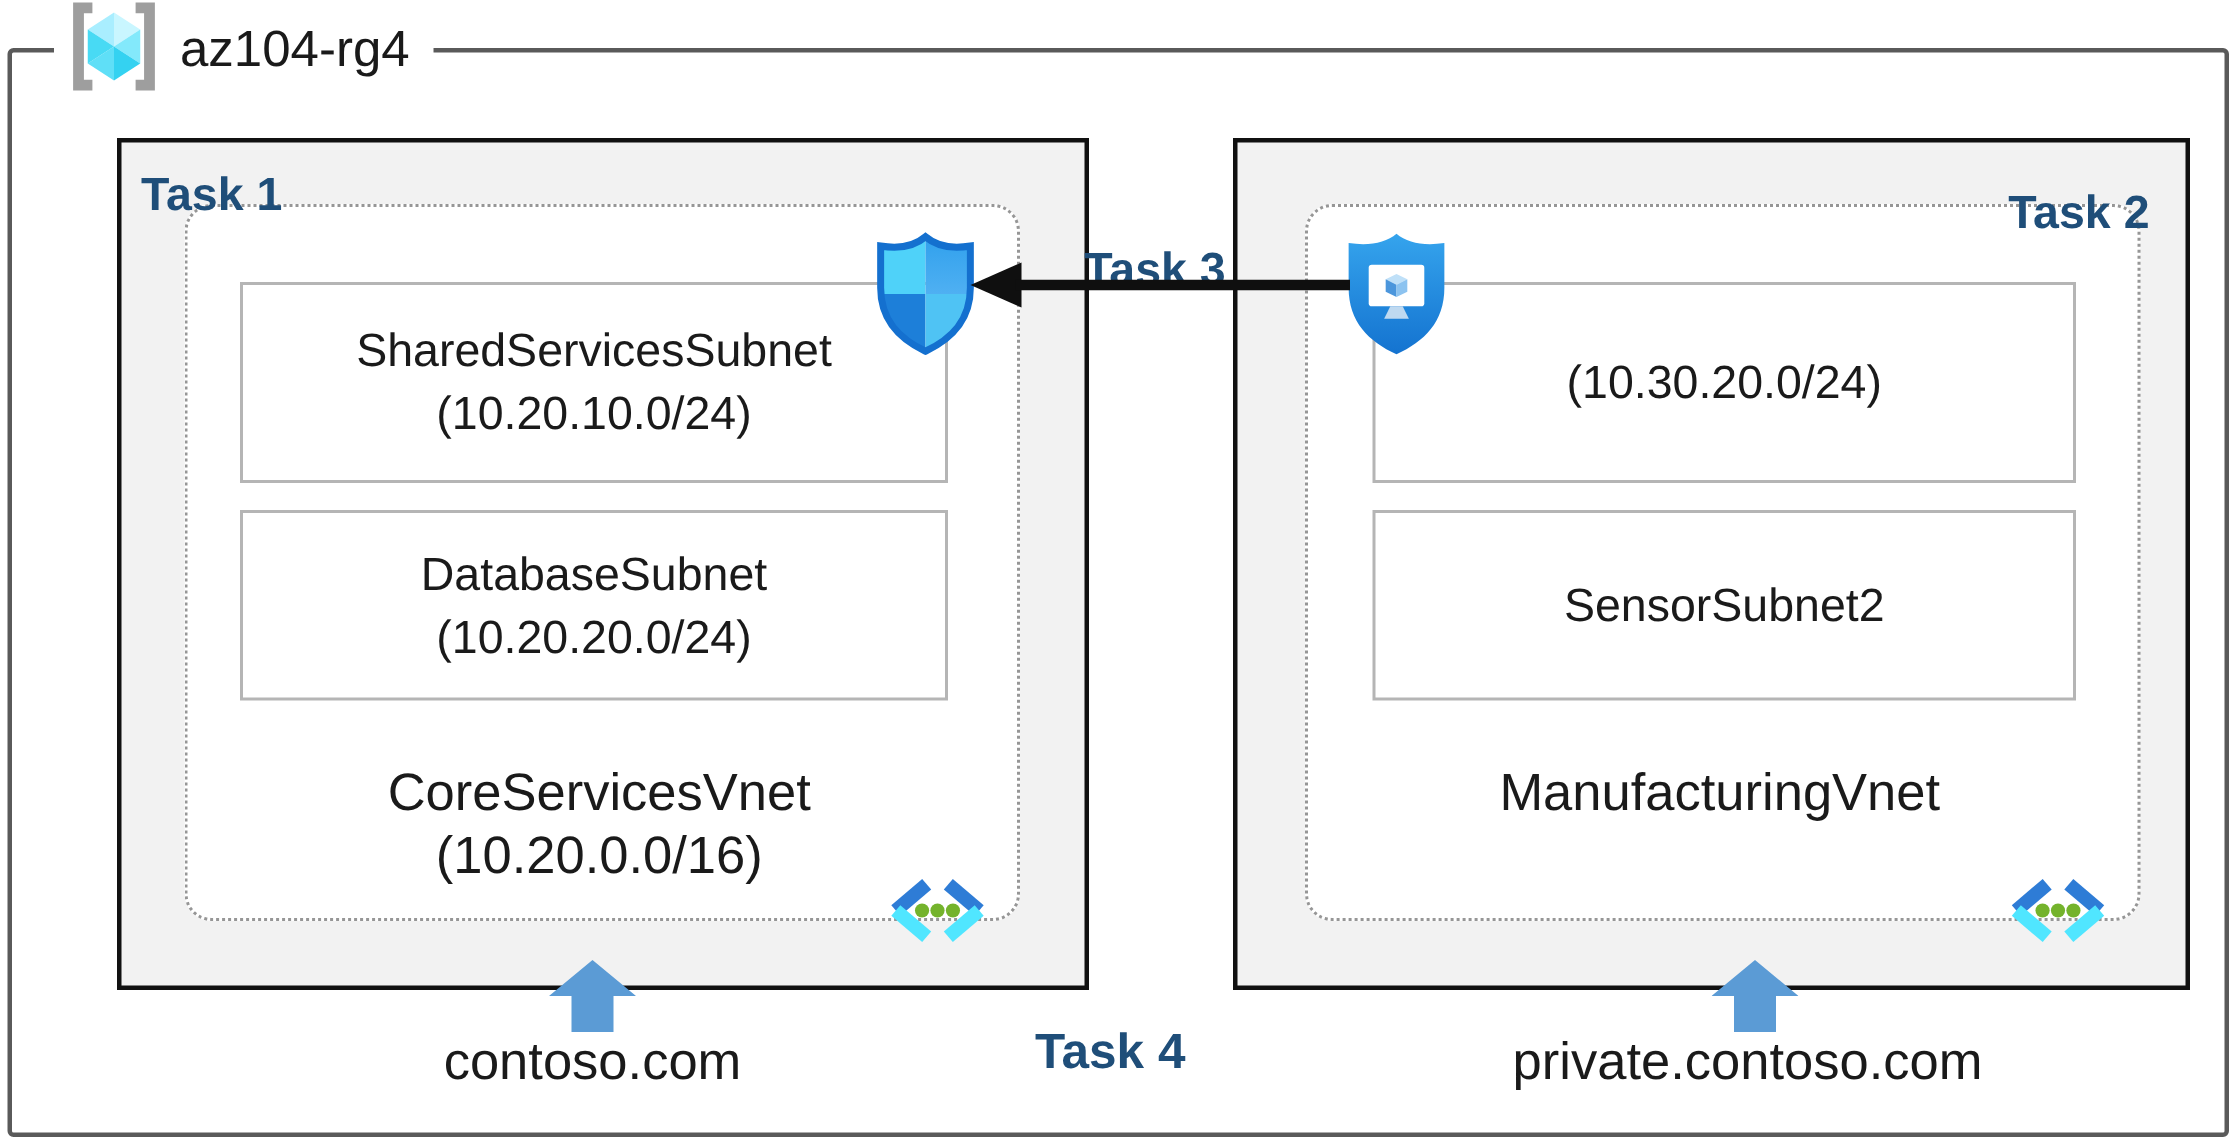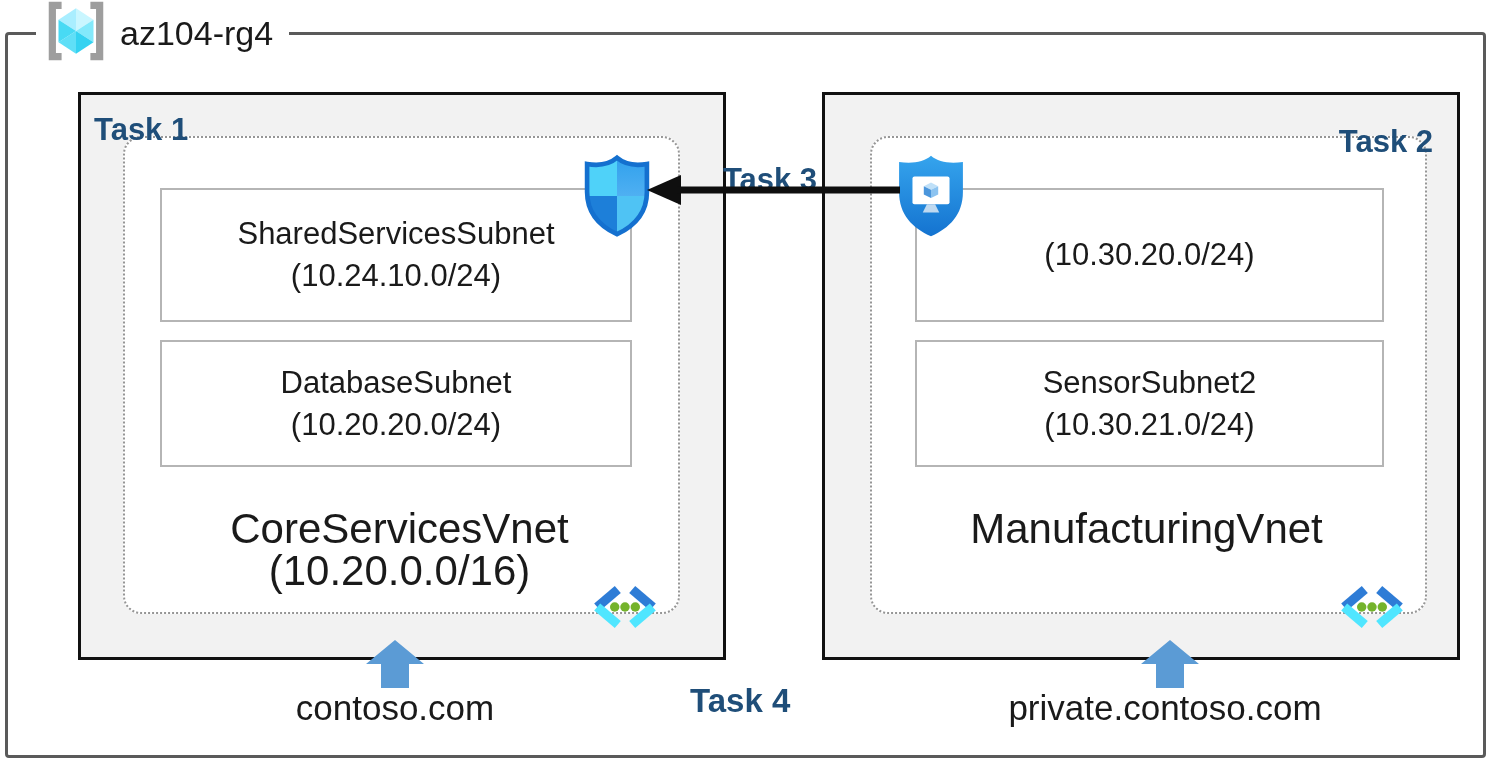--- a/index.html
+++ b/index.html
@@ -42,21 +42,21 @@
     display:flex;flex-direction:column;align-items:center;justify-content:center;
     text-align:center;font-size:31px;line-height:42px;color:#1a1a1a;
   }
   .sb-l1{left:160px;top:188px;width:468px;height:130px;}
   .sb-l2{left:160px;top:340px;width:468px;height:123px;}
   .sb-r1{left:915px;top:188px;width:465px;height:130px;}
   .sb-r2{left:915px;top:340px;width:465px;height:123px;}
 
   
   .vnet-label{
-    text-align:center;font-size:42px;line-height:42px;color:#1a1a1a;z-index:2;
+    text-align:center;font-size:35px;line-height:42px;color:#1a1a1a;z-index:2;
   }
   .vnet-label.left {left:123px;top:508px;width:553px;}
   .vnet-label.right{left:870px;top:508px;width:553px;}
 
   .icon{z-index:7;}
   .task3-label{left:698px;top:142px;width:144px;text-align:center;
     font-size:31px;font-weight:bold;color:#1f4e79;z-index:6;margin-top:20px;}
   .task4-label{left:690px;top:682px;width:156px;
     font-size:33px;font-weight:bold;color:#1f4e79;}
   .dns-label{font-size:35px;color:#1a1a1a;text-align:center;}
@@ -83,41 +83,40 @@
   </span>
   <span class="rg-title">az104-rg4</span>
 </div>
 
 <div class="abs task-box left"></div>
 <div class="abs task-label" style="left:94px;top:112px;">Task 1</div>
 <div class="abs vnet-dashed left"></div>
 
 <div class="abs subnet-box sb-l1">
   <div>SharedServicesSubnet</div>
-  <div>(10.24.10.0/24)</div>
+  <div>(10.20.10.0/24)</div>
 </div>
 <div class="abs subnet-box sb-l2">
   <div>DatabaseSubnet</div>
   <div>(10.20.20.0/24)</div>
 </div>
 <div class="abs vnet-label left">
   <div>CoreServicesVnet</div>
   <div>(10.20.0.0/16)</div>
 </div>
 
 <div class="abs task-box right"></div>
 <div class="abs task-label" style="left:1293px;top:96px;width:140px;text-align:right;margin-top:28px;">Task 2</div>
 <div class="abs vnet-dashed right"></div>
 
 <div class="abs subnet-box sb-r1">
   <div>(10.30.20.0/24)</div>
 </div>
 <div class="abs subnet-box sb-r2">
   <div>SensorSubnet2</div>
-  <div>(10.30.21.0/24)</div>
 </div>
 <div class="abs vnet-label right">
   <div>ManufacturingVnet</div>
 </div>
 
 <span class="abs icon" style="left:590px;top:583px;">
   <svg width="70" height="48" viewBox="0 0 68 46">
     <line x1="27" y1="6" x2="7" y2="23" stroke="#2e7cd6" stroke-width="9"></line>
     <line x1="7" y1="23" x2="27" y2="40" stroke="#50e6ff" stroke-width="9"></line>
     <line x1="41" y1="6" x2="61" y2="23" stroke="#2e7cd6" stroke-width="9"></line>

